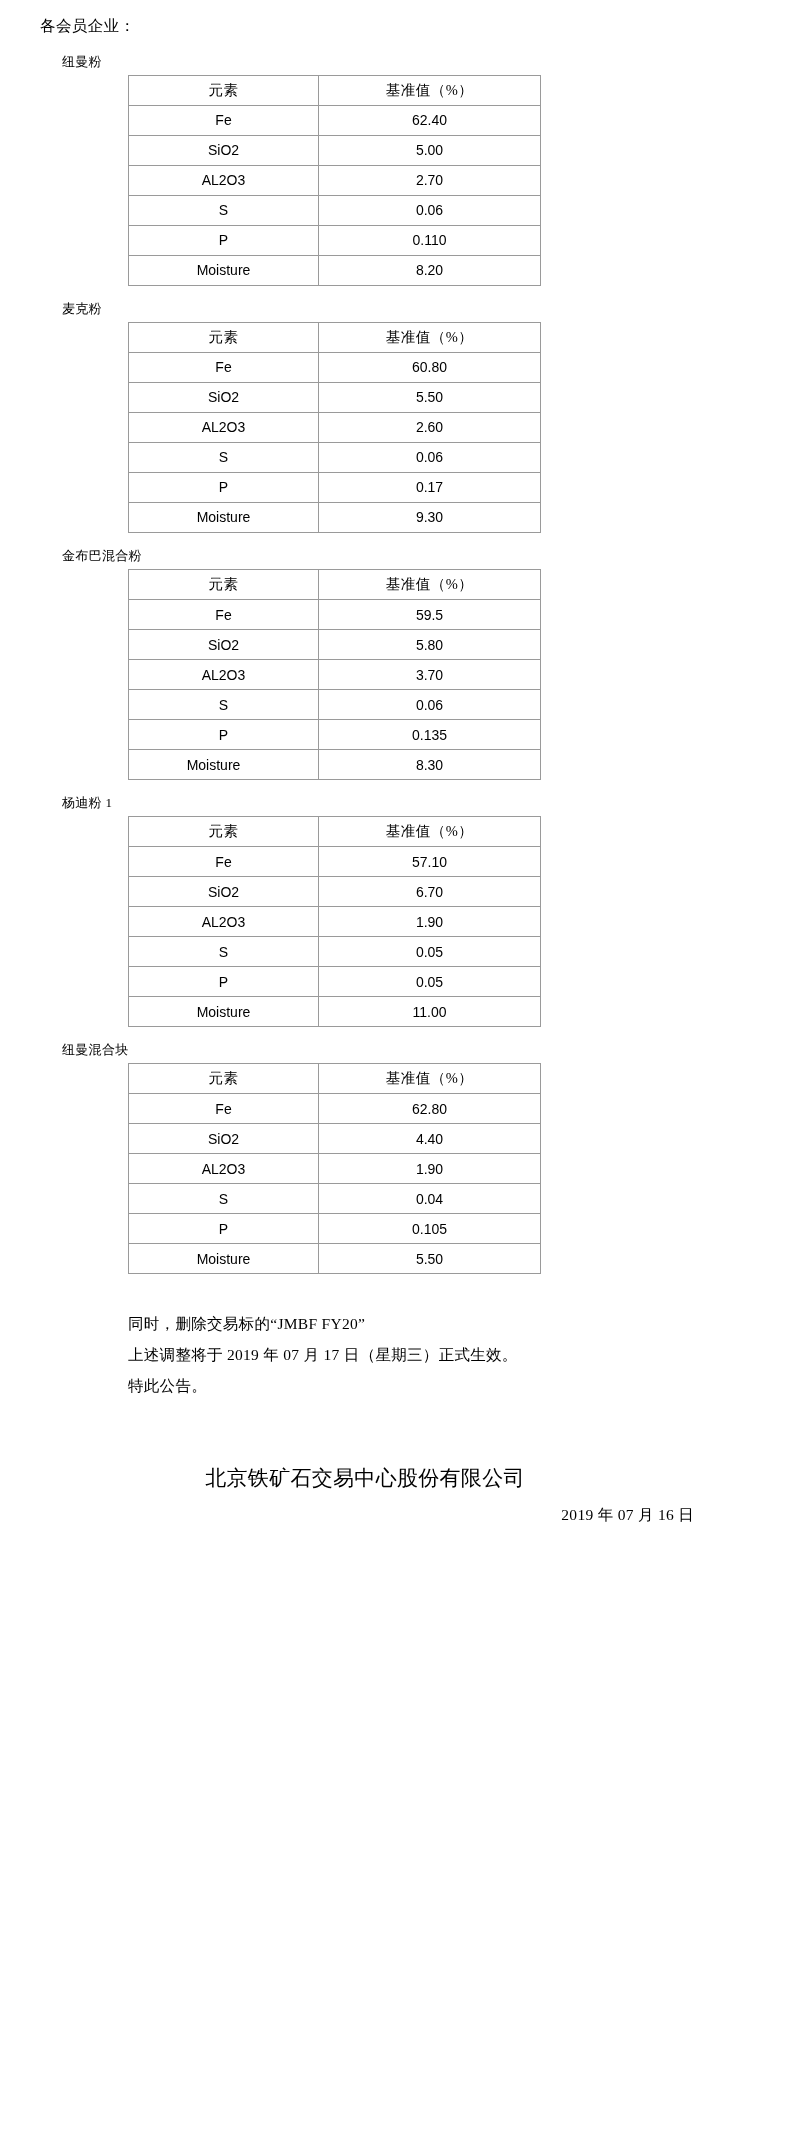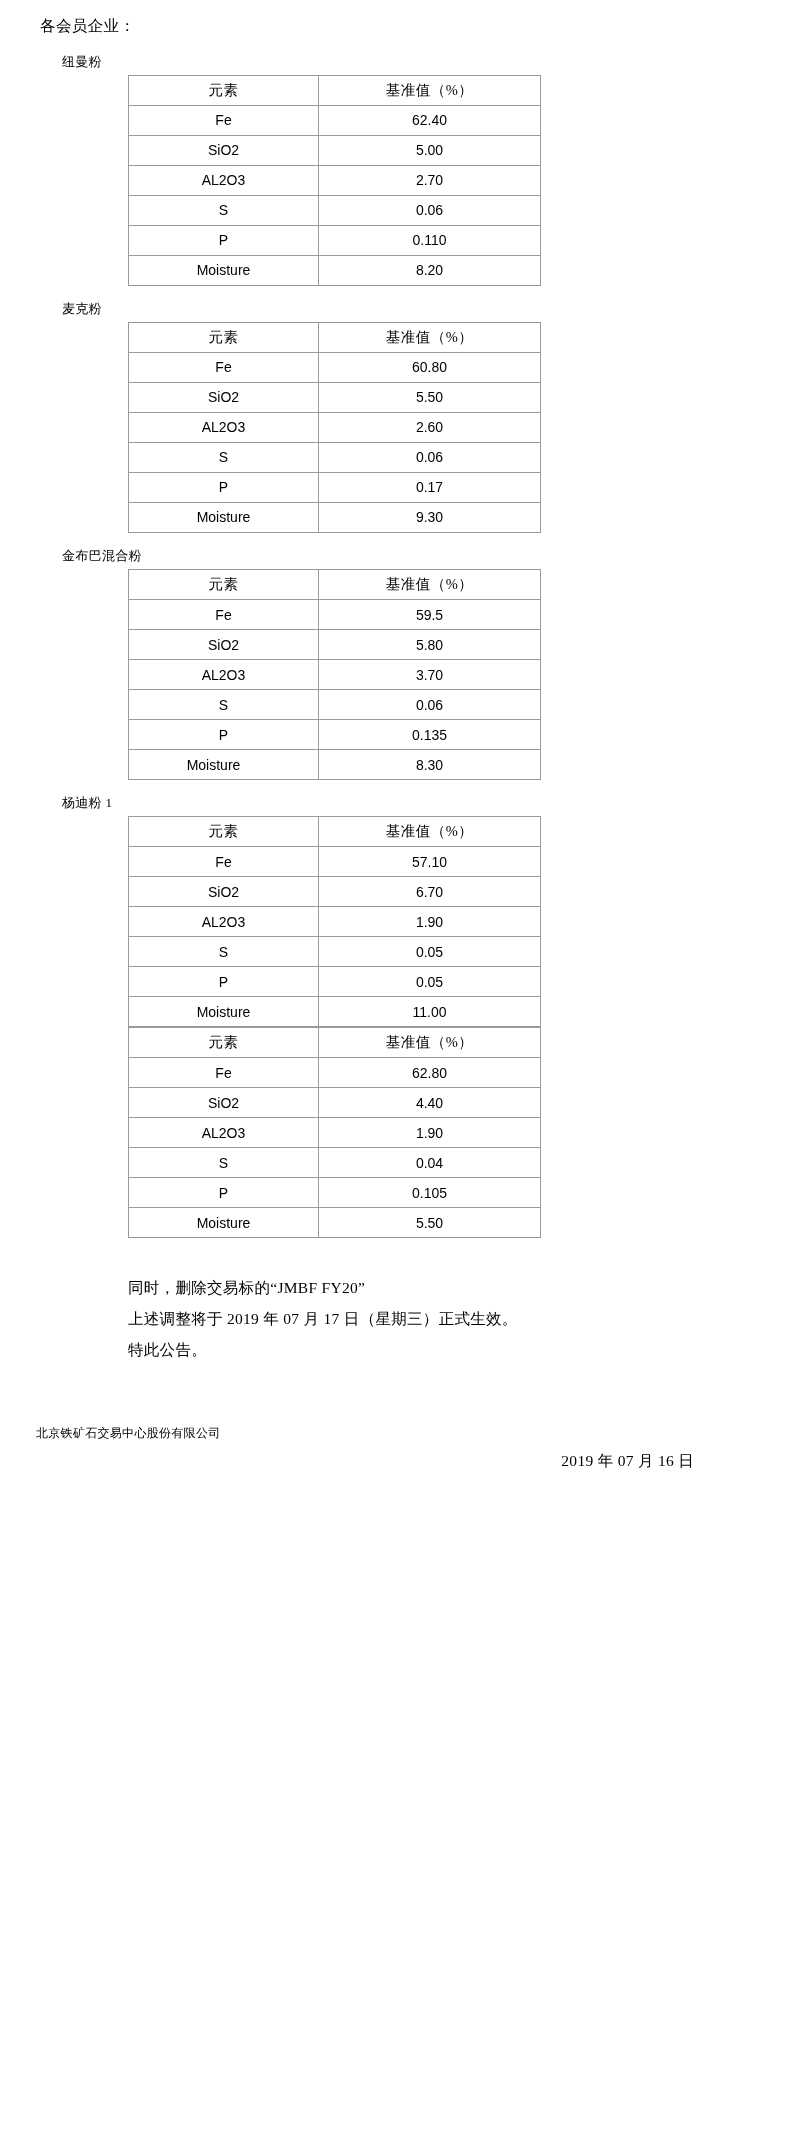--- a/index.html
+++ b/index.html
@@ -80,23 +80,23 @@
   .closing {
     font-size: 15.5px;
     line-height: 2.0;
     margin: 0;
     padding-left: 92px;
     letter-spacing: 0.3px;
   }
   .closing.first { margin-top: 34px; }
   .signature {
     margin-top: 56px;
-    text-align: left;
+    text-align: center;
     padding-right: 46px;
-    font-size: 12px;
+    font-size: 21px;
     line-height: 2.0;
     letter-spacing: 0.3px;
   }
   .sig-date {
     text-align: right;
     padding-right: 46px;
     font-size: 15.5px;
     line-height: 2.0;
     letter-spacing: 0.3px;
   }
@@ -262,20 +262,21 @@
         <td class="elem">P</td>
         <td class="val">0.05</td>
       </tr>
       <tr>
         <td class="elem">Moisture</td>
         <td class="val">11.00</td>
       </tr>
     </tbody>
   </table>
 
+  <div class="section-label">纽曼混合块</div>
   <table class="spec">
     <colgroup>
         <col class="c1">
         <col class="c2">
       </colgroup>
     <thead>
       <tr>
         <th>元素</th>
         <th>基准值（%）</th>
       </tr>

